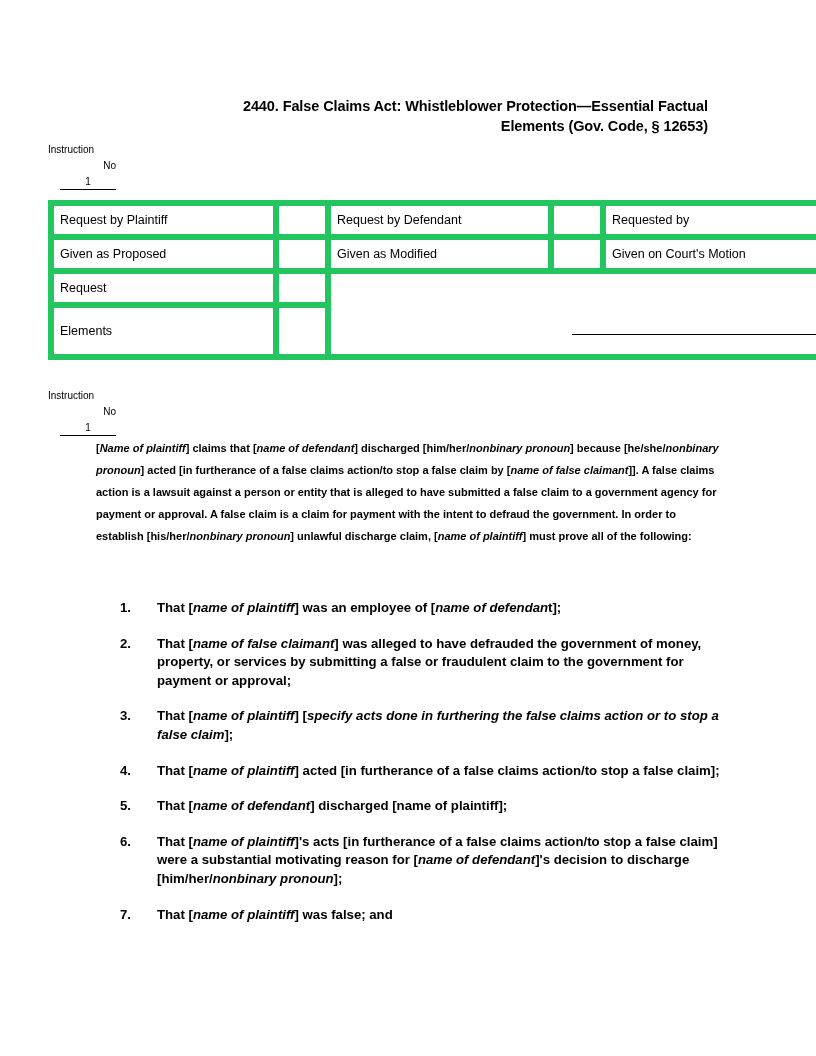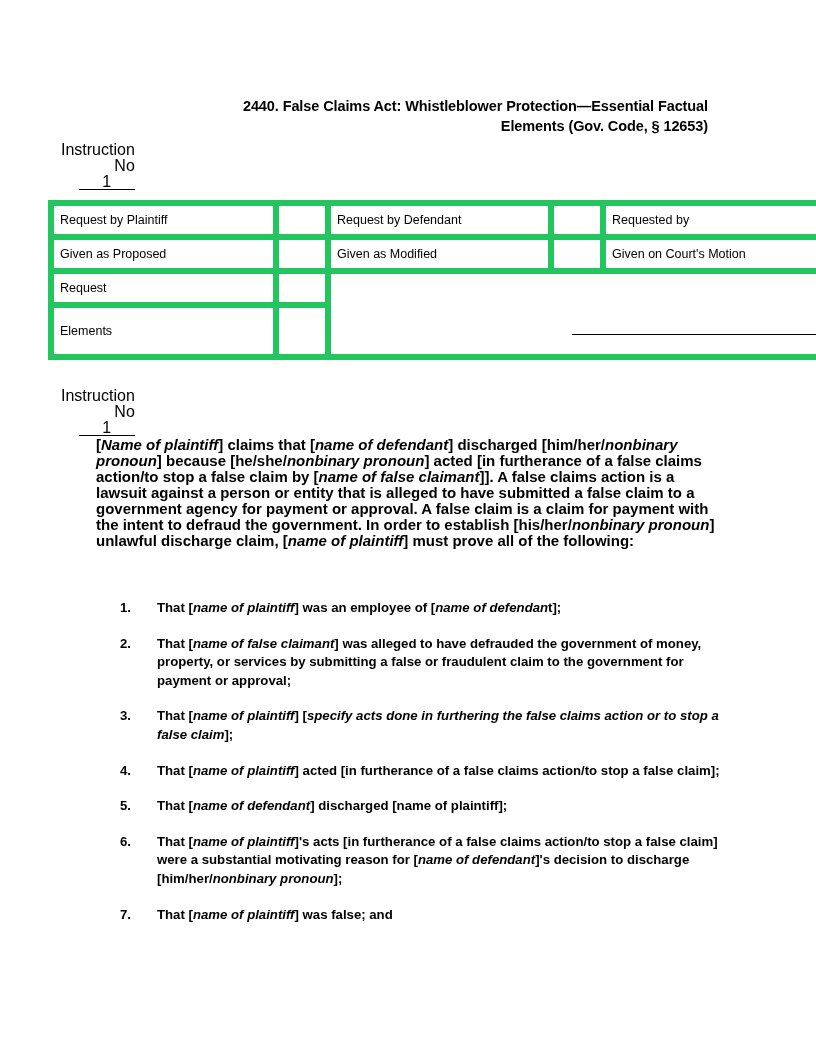--- a/index.html
+++ b/index.html
@@ -34,22 +34,22 @@
     text-align: right;
     font-size: 14.5px;
     font-weight: bold;
     line-height: 20px;
     letter-spacing: -0.1px;
   }
 
   
   .instr-block {
     position: absolute;
-    left: 61px;
-    font-size: 16px;
+    left: 48px;
+    font-size: 10px;
     line-height: 16px;
     white-space: nowrap;
   }
   .instr-block .instr-word { display: block; }
   .instr-row {
     display: flex;
     align-items: flex-end;
     gap: 0;
     flex-direction: column;
   }
@@ -112,23 +112,23 @@
     line-height: 14px;
     padding-top: 1px;
   }
 
   
   .body-para {
     position: absolute;
     left: 96px;
     top: 437px;
     width: 626px;
-    font-size: 15px;
+    font-size: 11px;
     font-weight: bold;
-    line-height: 16px;
+    line-height: 22px;
     text-align: left;
   }
 
   .elements-list {
     position: absolute;
     left: 120px;
     top: 599px;
     width: 604px;
   }
   .element-item {

